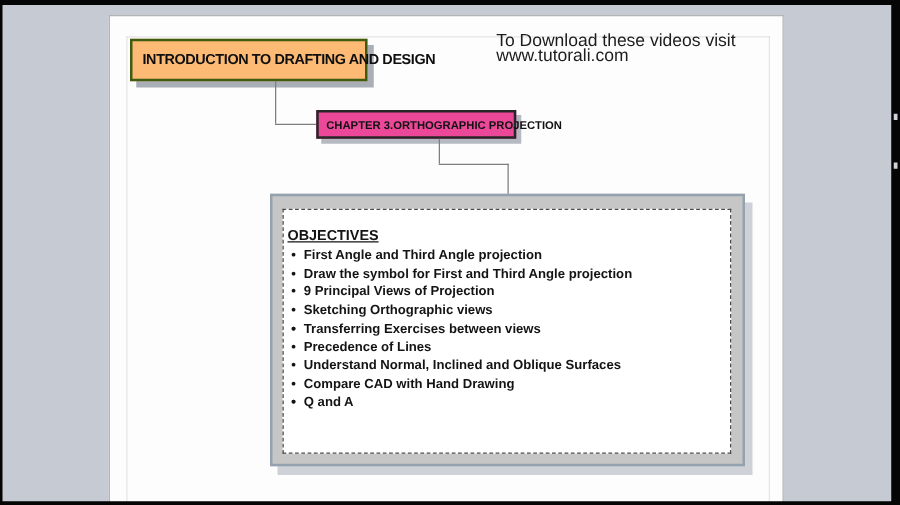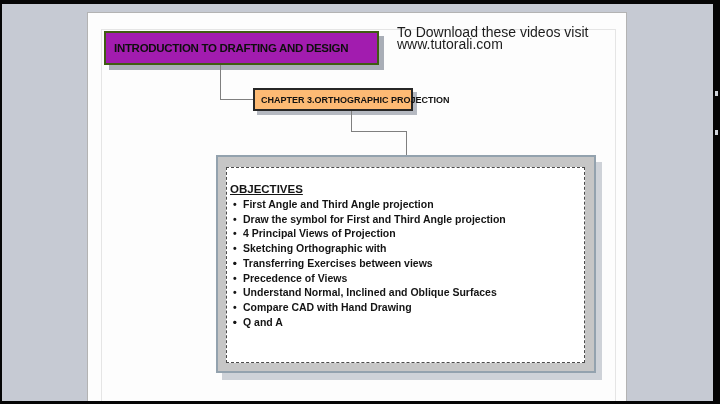--- a/index.html
+++ b/index.html
@@ -23,33 +23,33 @@
   .faint-rect{
     position:absolute;left:101px;top:29px;width:515px;height:380px;
     border:1px solid #e5e5e5;border-bottom:none;box-sizing:border-box;
   }
   .note{
     position:absolute;left:397px;top:26px;width:200px;
     font-size:14px;line-height:12px;color:#1c1c1c;letter-spacing:0;
   }
   
   .green-box{
-    position:absolute;left:104px;top:31px;width:275px;height:34px;
-    background:#a21caf;border:2px solid #3f5c12;box-sizing:border-box;
+    position:absolute;left:104px;top:31px;width:190px;height:34px;
+    background:#fdba74;border:2px solid #3f5c12;box-sizing:border-box;
     box-shadow:5px 5px 0 0 #a9aeb7;
     display:flex;align-items:center;padding-left:8px;
   }
   .green-box span{
     font-size:11.5px;font-weight:bold;color:#0e0e0e;letter-spacing:-0.3px;
     white-space:nowrap;
   }
   
   .chapter-box{
     position:absolute;left:253px;top:88px;width:160px;height:23px;
-    background:#fdba74;border:2px solid #272727;box-sizing:border-box;
+    background:#ec4899;border:2px solid #272727;box-sizing:border-box;
     box-shadow:4px 4px 0 0 #b5b9c1;
     display:flex;align-items:center;padding-left:6px;
   }
   .chapter-box span{
     font-size:9px;font-weight:bold;color:#111;letter-spacing:0;white-space:nowrap;
   }
   
   .conn{position:absolute;background:#7f7f7f;}
   
   .obj-outer{
@@ -112,36 +112,36 @@
         <li>
     <span class="bullet">•</span>
     <span class="txt">First Angle and Third Angle projection</span>
   </li>
         <li>
     <span class="bullet">•</span>
     <span class="txt">Draw the symbol for First and Third Angle projection</span>
   </li>
         <li>
     <span class="bullet">•</span>
-    <span class="txt">4 Principal Views of Projection</span>
+    <span class="txt">9 Principal Views of Projection</span>
   </li>
         <li>
     <span class="bullet">•</span>
-    <span class="txt">Sketching Orthographic with</span>
+    <span class="txt">Sketching Orthographic views</span>
   </li>
         <li>
     <span class="bullet">•</span>
   </li>
         <li>
     <span class="bullet">•</span>
     <span class="txt">Transferring Exercises between views</span>
   </li>
         <li>
     <span class="bullet">•</span>
-    <span class="txt">Precedence of Views</span>
+    <span class="txt">Precedence of Lines</span>
   </li>
         <li>
     <span class="bullet">•</span>
     <span class="txt">Understand Normal, Inclined and Oblique Surfaces</span>
   </li>
         <li>
     <span class="bullet">•</span>
     <span class="txt">Compare CAD with Hand Drawing</span>
   </li>
         <li>

